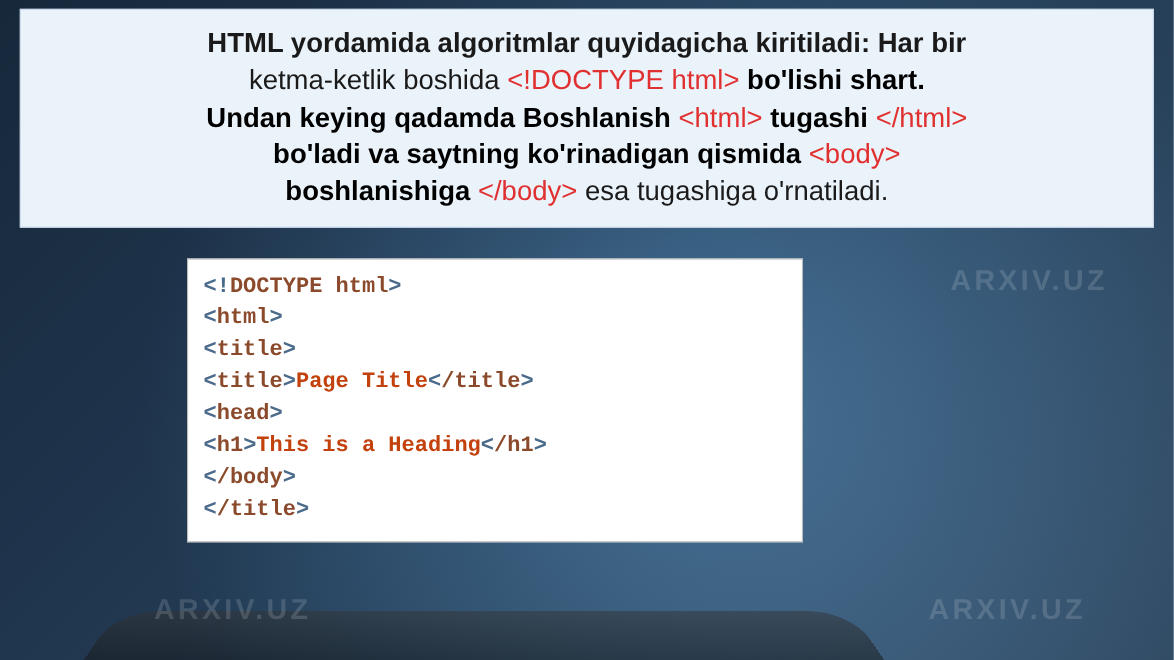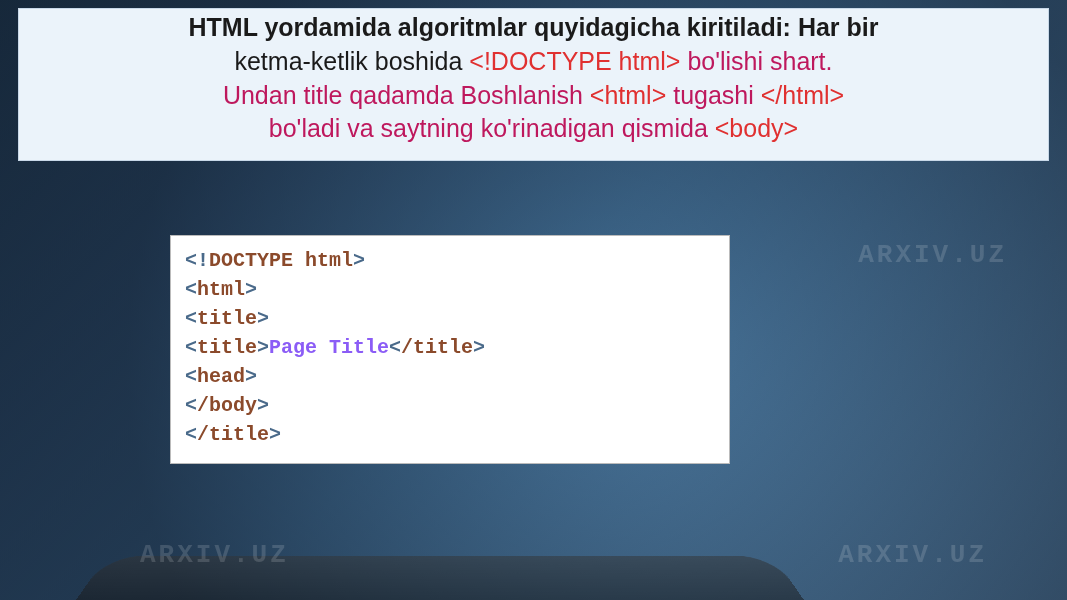--- a/index.html
+++ b/index.html
@@ -17,66 +17,66 @@
     inset: 0;
     background: radial-gradient(circle at 60% 60%, rgba(80,150,200,0.3) 0%, rgba(20,40,60,0.6) 70%);
   }
 
   .watermark {
     position: absolute;
     color: rgba(255,255,255,0.15);
     font-size: 26px;
     font-weight: bold;
     letter-spacing: 3px;
-    font-family: Liberation Mono, monospace;
+    font-family: Liberation Sans, sans-serif;
     pointer-events: none;
   }
   .wm1 { top: 70px; left: 140px; }
   .wm2 { top: 70px; right: 80px; }
   .wm3 { top: 240px; right: 60px; }
   .wm4 { top: 340px; left: 220px; font-size: 20px; color: rgba(100,100,100,0.15);}
   .wm5 { bottom: 30px; left: 140px; }
   .wm6 { bottom: 30px; right: 80px; }
 
   .info-panel {
     position: absolute;
     top: 8px;
     left: 18px;
     right: 18px;
     background: #ebf3fa;
     border: 1px solid #c8d8e8;
-    padding: 2px 16px 14px 16px;
+    padding: 14px 16px 14px 16px;
     font-size: 25px;
     line-height: 1.35;
     text-align: center;
     color: #000;
   }
   .info-panel .row1 { font-weight: bold; display: inline; }
   .info-panel .row1b { font-weight: normal; display: inline; }
   .red { color: #e03030; }
-  .graytext { color: #be185d; }
+  .graytext { color: #000000; font-weight: bold; }
   .darktext { color: #1a1a1a; }
 
   .code-panel {
     position: absolute;
     top: 235px;
     left: 170px;
     width: 560px;
     background: #ffffff;
     border: 1px solid #bbb;
     padding: 10px 14px 14px 14px;
     font-family: "Courier New", Consolas, monospace;
     font-size: 20px;
     font-weight: bold;
     line-height: 1.45;
     color: #333;
   }
   .tag-brown { color: #8b4a2b; font-family: Liberation Mono, monospace; }
   .angle { color: #4a6a8a; }
-  .code-text { color: #8b5cf6; }
+  .code-text { color: #c2410c; }
 
   .tablet-edge {
     position: absolute;
     bottom: -20px;
     left: 90px;
     width: 700px;
     height: 80px;
     background: linear-gradient(180deg, #333 0%, #111 100%);
     border-radius: 40px 40px 0 0;
     transform: perspective(600px) rotateX(50deg);
@@ -98,42 +98,48 @@
 <div class="watermark wm6">ARXIV.UZ</div>
 
 <div class="info-panel">
   <div>
     <span class="row1 darktext">HTML yordamida algoritmlar quyidagicha kiritiladi: Har bir</span>
   </div>
   <div>
     <span class="row1b darktext">ketma-ketlik boshida </span><span class="red">&lt;!DOCTYPE html&gt;</span><span class="graytext"> bo'lishi shart.</span>
   </div>
   <div>
-    <span class="graytext">Undan title qadamda Boshlanish </span><span class="red row1b">&lt;html&gt;</span><span class="graytext">  tugashi </span><span class="red row1b">&lt;/html&gt;</span>
+    <span class="graytext">Undan keying qadamda Boshlanish </span><span class="red row1b">&lt;html&gt;</span><span class="graytext">  tugashi </span><span class="red row1b">&lt;/html&gt;</span>
   </div>
   <div>
     <span class="graytext">bo'ladi va saytning ko'rinadigan qismida </span><span class="red">&lt;body&gt;</span>
+  </div>
+  <div>
+    <span class="graytext">boshlanishiga </span><span class="red">&lt;/body&gt;</span><span class="darktext"> esa tugashiga o'rnatiladi.</span>
   </div>
 </div>
 
 <div class="code-panel">
   <div>
     <span class="angle">&lt;!</span><span class="tag-brown">DOCTYPE</span><span> </span><span class="tag-brown">html</span><span class="angle">&gt;</span>
   </div>
   <div>
     <span class="angle">&lt;</span><span class="tag-brown">html</span><span class="angle">&gt;</span>
   </div>
   <div>
     <span class="angle">&lt;</span><span class="tag-brown">title</span><span class="angle">&gt;</span>
   </div>
   <div>
     <span class="angle">&lt;</span><span class="tag-brown">title</span><span class="angle">&gt;</span><span class="code-text">Page Title</span><span class="angle">&lt;</span><span class="tag-brown">/title</span><span class="angle">&gt;</span>
   </div>
   <div>
     <span class="angle">&lt;</span><span class="tag-brown">head</span><span class="angle">&gt;</span>
   </div>
   <div>
+    <span class="angle">&lt;</span><span class="tag-brown">h1</span><span class="angle">&gt;</span><span class="code-text">This is a Heading</span><span class="angle">&lt;</span><span class="tag-brown">/h1</span><span class="angle">&gt;</span>
+  </div>
+  <div>
     <span class="angle">&lt;</span><span class="tag-brown">/body</span><span class="angle">&gt;</span>
   </div>
   <div>
     <span class="angle">&lt;</span><span class="tag-brown">/title</span><span class="angle">&gt;</span>
   </div>
 </div>
 
 </body></html>

